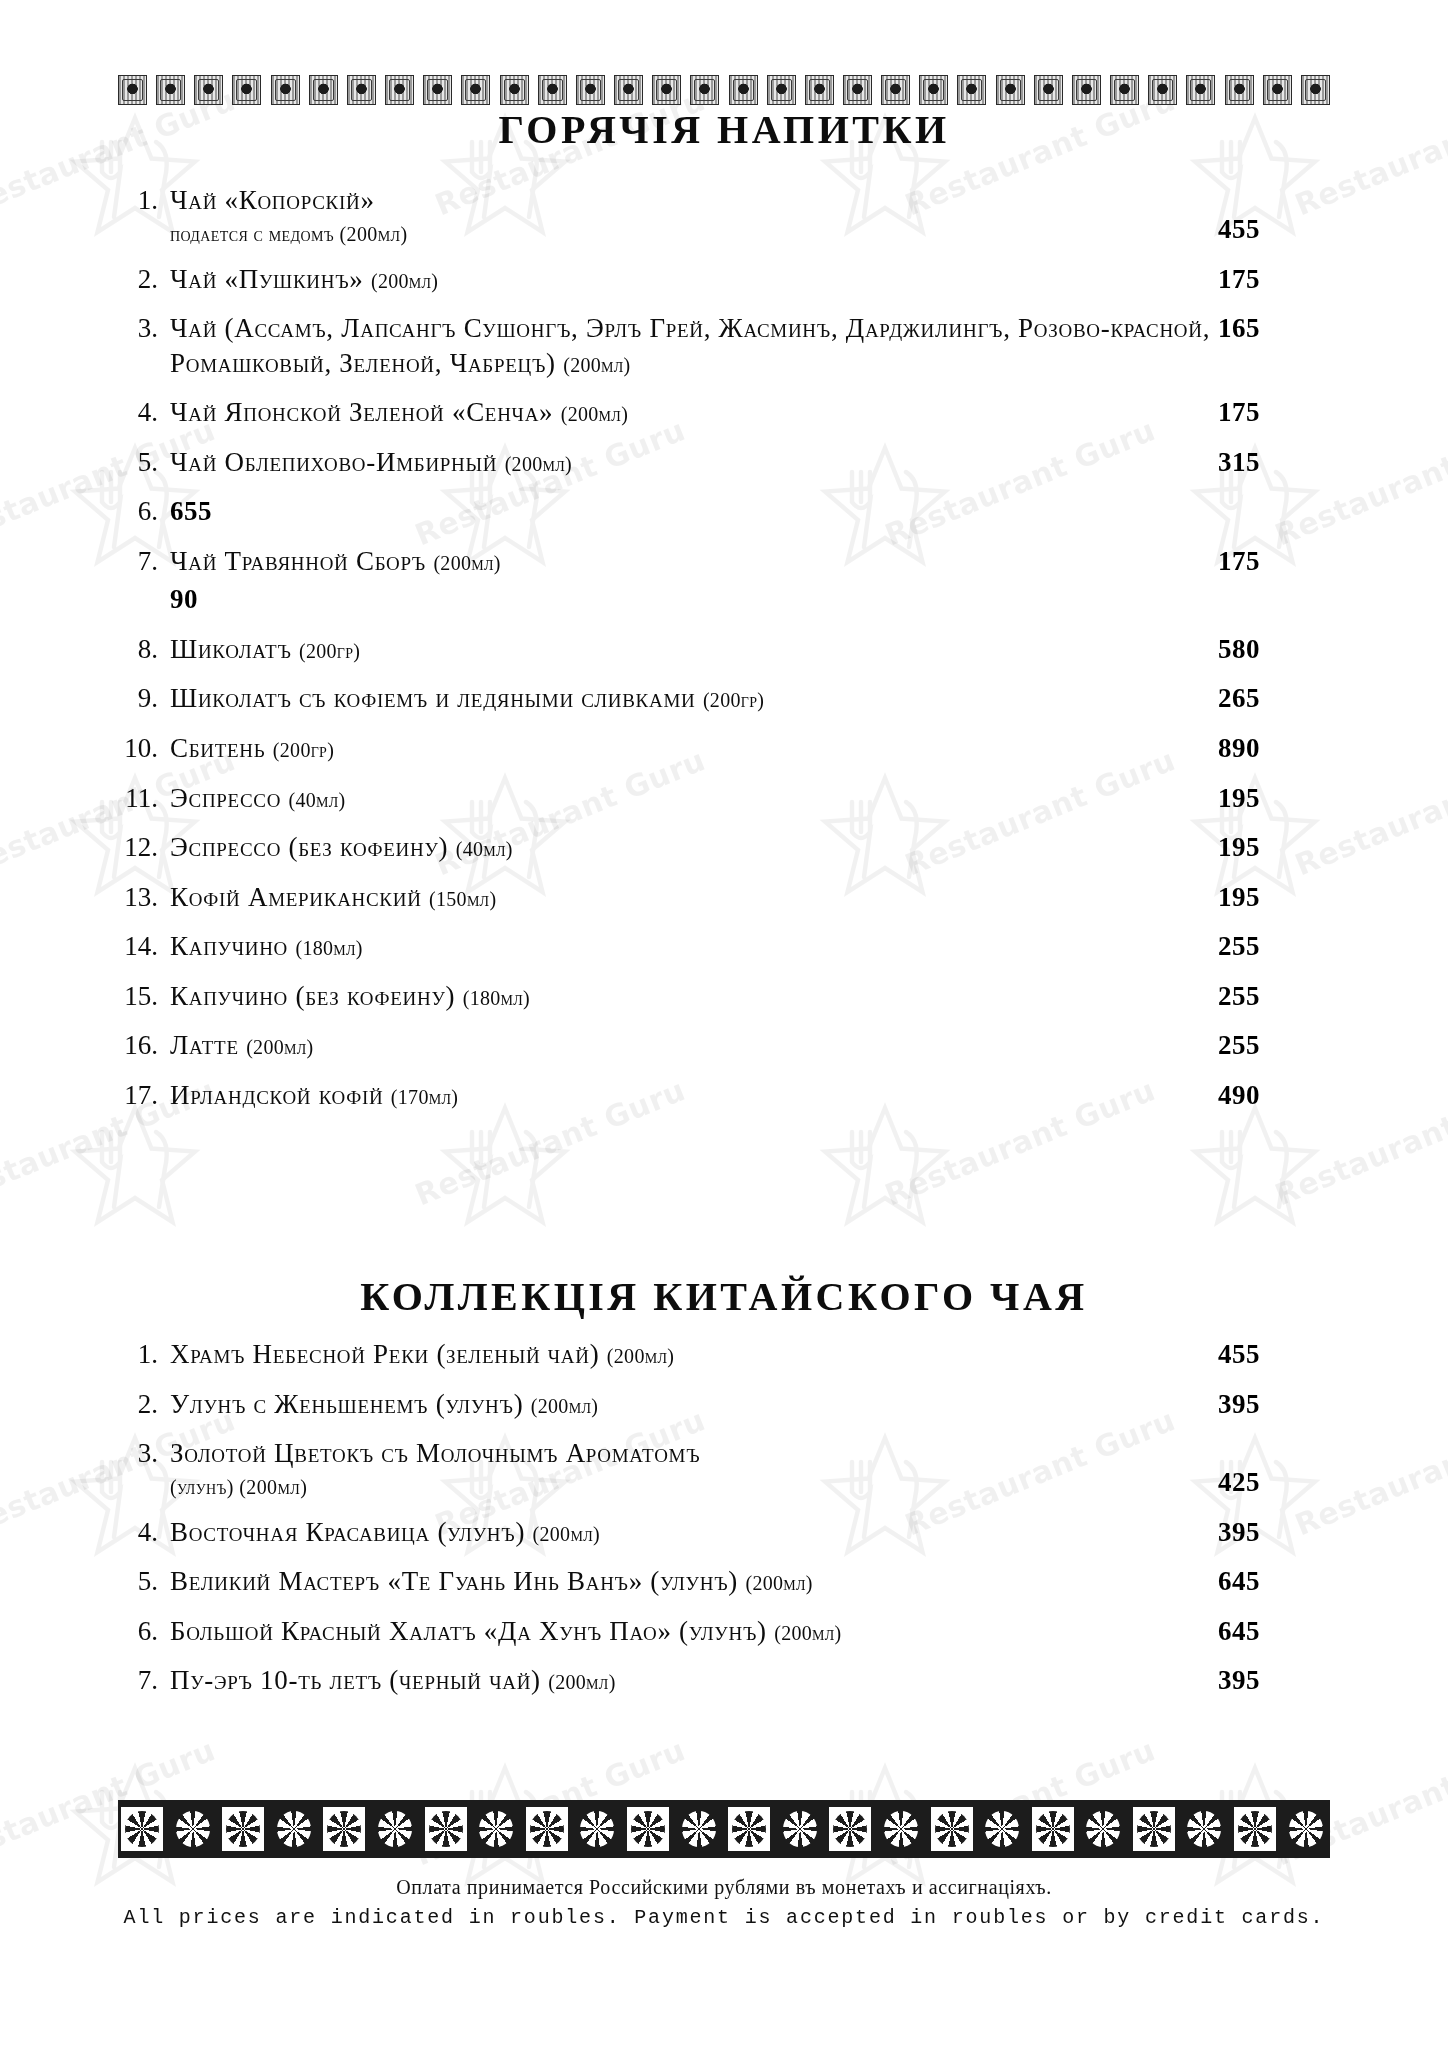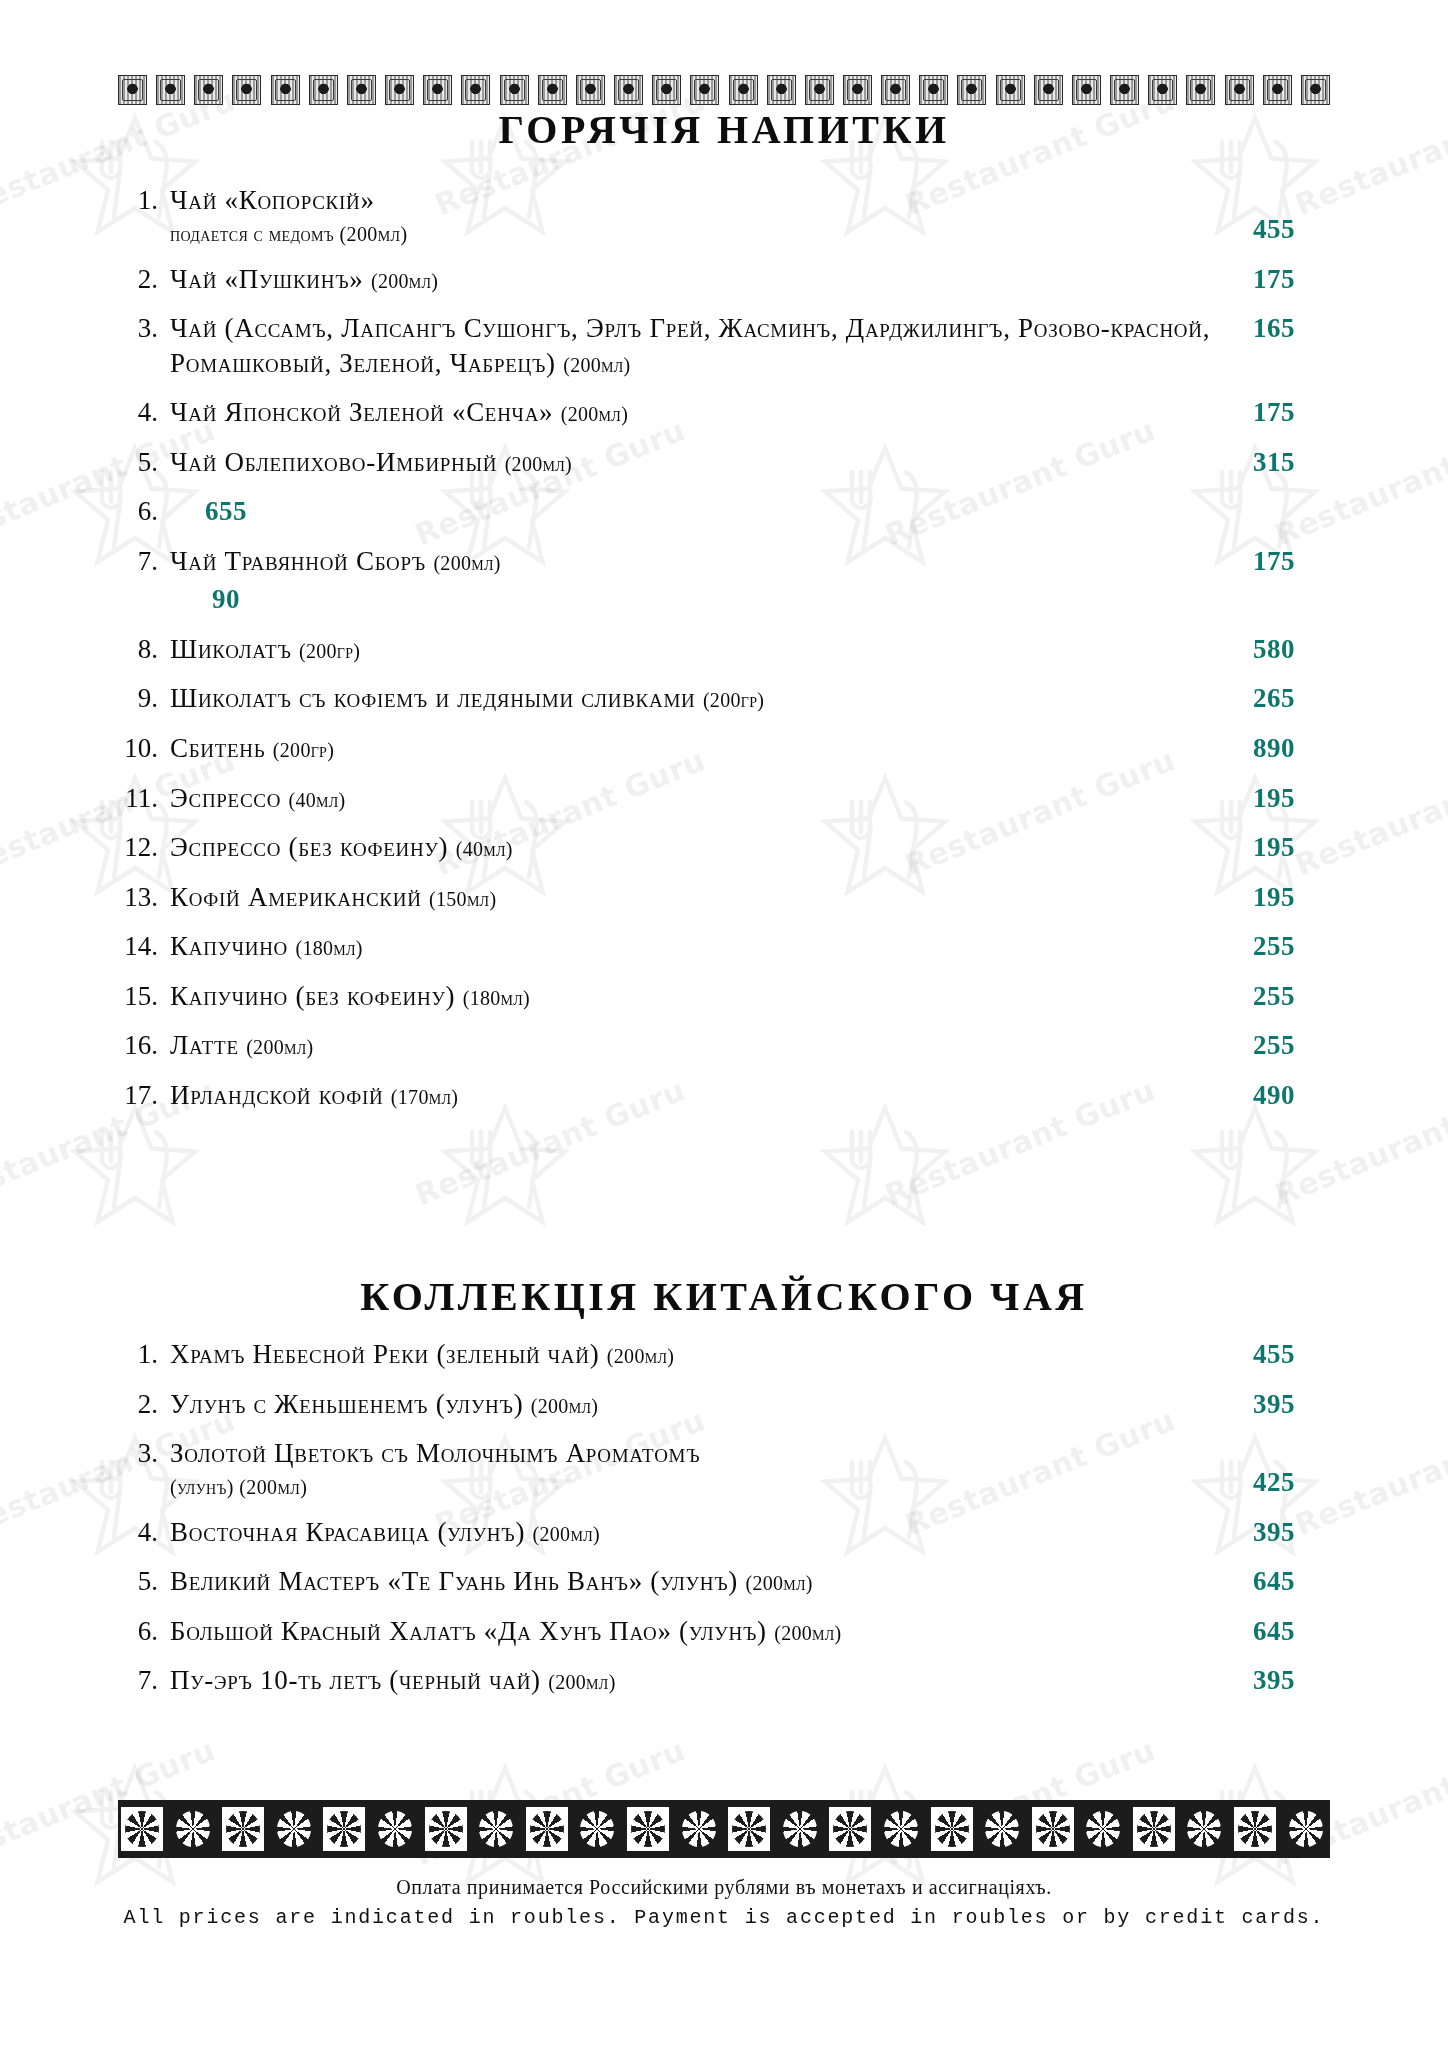--- a/index.html
+++ b/index.html
@@ -173,24 +173,24 @@
     color: #0d0d0d;
     line-height: 1.28;
   }
   .row-body {
     flex: 1 1 auto;
     min-width: 0;
   }
   .row-price {
     width: 112px;
     flex: 0 0 112px;
-    text-align: center;
+    text-align: left;
     font-size: 27px;
     font-weight: 700;
-    color: #0f766e;
+    color: #000000;
     line-height: 1.28;
     letter-spacing: 0.5px;
   }
 
   .item-name {
     font-size: 27px;
     line-height: 1.28;
     color: #0d0d0d;
     font-variant: small-caps;
     letter-spacing: 0.7px;

